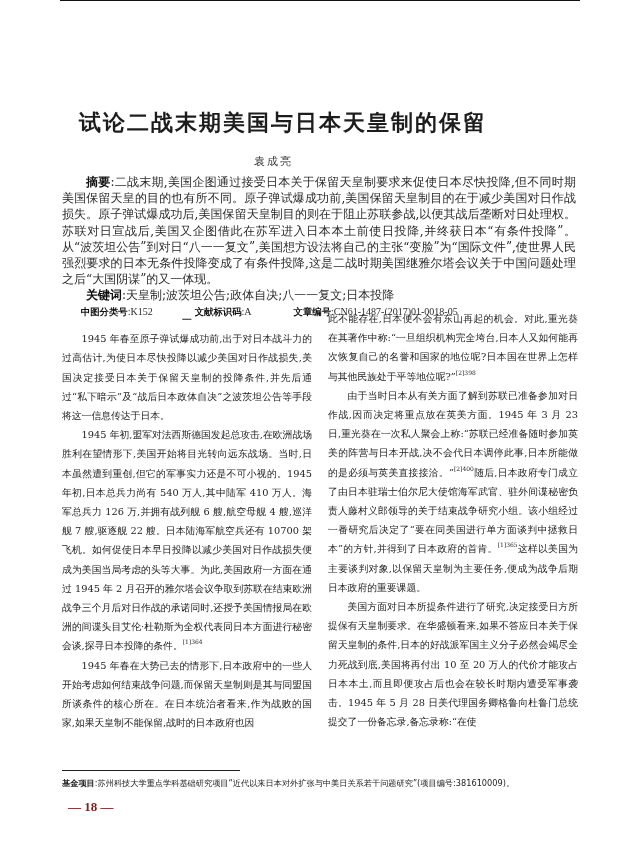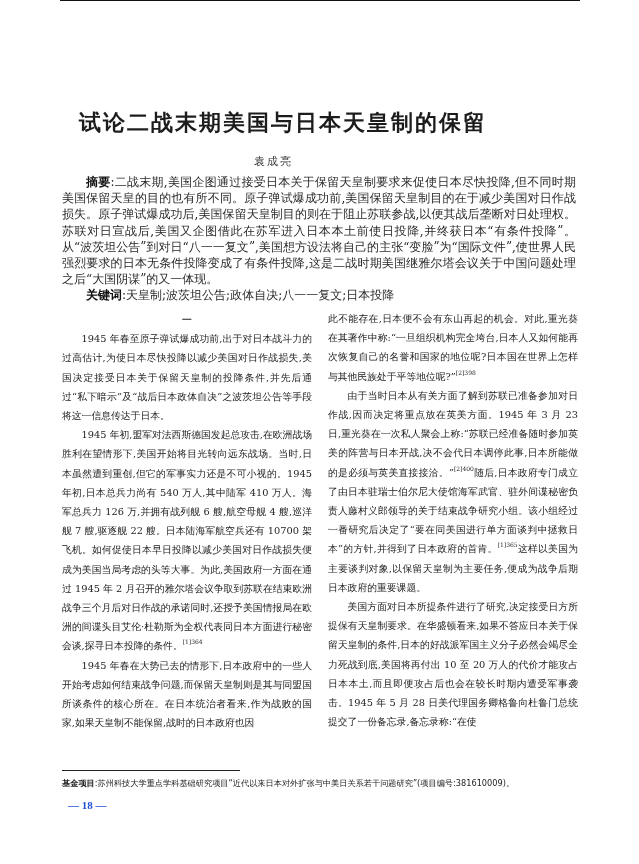--- a/index.html
+++ b/index.html
@@ -39,34 +39,39 @@
   sup { font-size: 6px; vertical-align: 5px; line-height: 0; }
 
   .foot-rule { position: absolute; left: 62px; top: 770px; width: 178px; height: 1px; background: #222; }
   .footnote {
     position: absolute; left: 62px; top: 776px; width: 540px;
     font-family: "DejaVu Sans", "Liberation Sans", sans-serif; font-size: 8.2px; line-height: 14px; color: #222;
   }
   .footnote .fn-label { font-weight: bold; }
   .page-number {
     position: absolute; left: 68px; top: 799px;
-    font-family: "Liberation Serif", serif; font-weight: bold; font-size: 11px; color: #1d4ed8;
+    font-family: "Liberation Serif", serif; font-weight: bold; font-size: 13px; color: #7f1d1d;
   }
 </style>
 </head>
 <body>
 
 <div class="top-rule"></div>
 
 <h1 class="title">试论二战末期美国与日本天皇制的保留</h1>
 <div class="author">袁成亮</div>
 
 <div class="abstract-block">
   <p class="abstract"><span class="label">摘要</span><span>:二战末期,美国企图通过接受日本关于保留天皇制要求来促使日本尽快投降,但不同时期美国保留天皇的目的也有所不同。原子弹试爆成功前,美国保留天皇制目的在于减少美国对日作战损失。原子弹试爆成功后,美国保留天皇制目的则在于阻止苏联参战,以便其战后垄断对日处理权。苏联对日宣战后,美国又企图借此在苏军进入日本本土前使日投降,并终获日本“有条件投降”。从“波茨坦公告”到对日“八一一复文”,美国想方设法将自己的主张“变脸”为“国际文件”,使世界人民强烈要求的日本无条件投降变成了有条件投降,这是二战时期美国继雅尔塔会议关于中国问题处理之后“大国阴谋”的又一体现。</span></p>
   <p class="meta-line"><span class="label">关键词</span><span>:天皇制;波茨坦公告;政体自决;八一一复文;日本投降</span></p>
+  <div class="meta-row">
+    <span class="cell"><span class="label">中图分类号</span><span class="val">:K152</span></span>
+    <span class="cell"><span class="label">文献标识码</span><span class="val">:A</span></span>
+    <span class="cell"><span class="label">文章编号</span><span class="val">:CN61-1487-(2017)01-0018-05</span></span>
+  </div>
 </div>
 
 <div class="column col-left">
   <p class="section-mark">一</p>
   <p><span>1945 年春至原子弹试爆成功前,出于对日本战斗力的过高估计,为使日本尽快投降以减少美国对日作战损失,美国决定接受日本关于保留天皇制的投降条件,并先后通过“私下暗示”及“战后日本政体自决”之波茨坦公告等手段将这一信息传达于日本。</span></p>
   <p><span>1945 年初,盟军对法西斯德国发起总攻击,在欧洲战场胜利在望情形下,美国开始将目光转向远东战场。当时,日本虽然遭到重创,但它的军事实力还是不可小视的。1945 年初,日本总兵力尚有 540 万人,其中陆军 410 万人。海军总兵力 126 万,并拥有战列舰 6 艘,航空母舰 4 艘,巡洋舰 7 艘,驱逐舰 22 艘。日本陆海军航空兵还有 10700 架飞机。如何促使日本早日投降以减少美国对日作战损失便成为美国当局考虑的头等大事。为此,美国政府一方面在通过 1945 年 2 月召开的雅尔塔会议争取到苏联在结束欧洲战争三个月后对日作战的承诺同时,还授予美国情报局在欧洲的间谍头目艾伦·杜勒斯为全权代表同日本方面进行秘密会谈,探寻日本投降的条件。</span><sup>[1]364</sup></p>
   <p><span>1945 年春在大势已去的情形下,日本政府中的一些人开始考虑如何结束战争问题,而保留天皇制则是其与同盟国所谈条件的核心所在。在日本统治者看来,作为战败的国家,如果天皇制不能保留,战时的日本政府也因</span></p>
 </div>
 
 <div class="column col-right">

